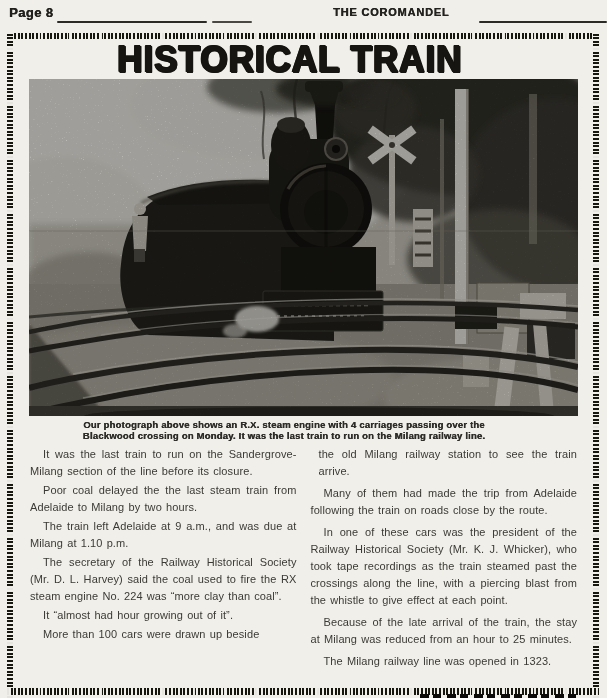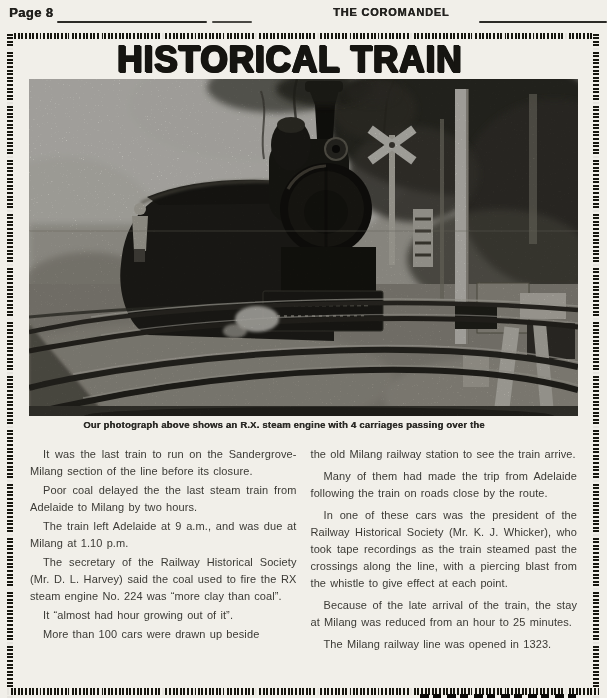--- a/index.html
+++ b/index.html
@@ -61,21 +61,21 @@
   .columns{
     position:absolute;left:30px;top:446px;width:547px;height:242px;
     display:flex;gap:14px;overflow:hidden;
   }
   .col{flex:1 1 0;}
   .para{
     margin:0 0 2px 0;text-indent:13px;font-size:11px;line-height:17px;
     text-align:justify;color:#3b3a35;letter-spacing:.1px;word-spacing:1px;
   }
   .col-right .para{margin-bottom:5px;}
-  .col-right .para:first-child{text-indent:0;}
+  .col-right .para:first-child{text-indent:0;margin-left:8px;}
   
   .clipped-headline{
     position:absolute;left:420px;top:694px;width:158px;height:4px;
     background-image:
       repeating-linear-gradient(90deg, #0c0b09 0 9px, rgba(0,0,0,0) 9px 13px, #0c0b09 13px 21px, rgba(0,0,0,0) 21px 27px);
   }
 </style>
 </head>
 <body>
 
@@ -226,20 +226,21 @@
       <ellipse cx="290" cy="337" rx="235" ry="9" fill="#2c2a24"></ellipse>
 
       <line x1="0" y1="152" x2="549" y2="152" stroke="#8f8b7e" stroke-width="1" opacity=".45"></line>
 
       <rect width="549" height="337" filter="url(#grain)" opacity="0.32"></rect>
     </svg>
   </div>
 
   <div class="caption">
     <div>Our photograph above shows an R.X. steam engine with 4 carriages passing over the</div>
+    <div>Blackwood crossing on Monday. It was the last train to run on the Milang railway line.</div>
   </div>
 
   <div class="columns">
     <div class="col col-left">
         <p class="para">It was the last train to run on the Sandergrove-Milang section of the line before its closure.</p>
         <p class="para">Poor coal delayed the the last steam train from Adelaide to Milang by two hours.</p>
         <p class="para">The train left Adelaide at 9 a.m., and was due at Milang at 1.10 p.m.</p>
         <p class="para">The secretary of the Railway Historical Society (Mr. D. L. Harvey) said the coal used to fire the RX steam engine No. 224 was “more clay than coal”.</p>
         <p class="para">It “almost had hour growing out of it”.</p>
         <p class="para">More than 100 cars were drawn up beside</p>

